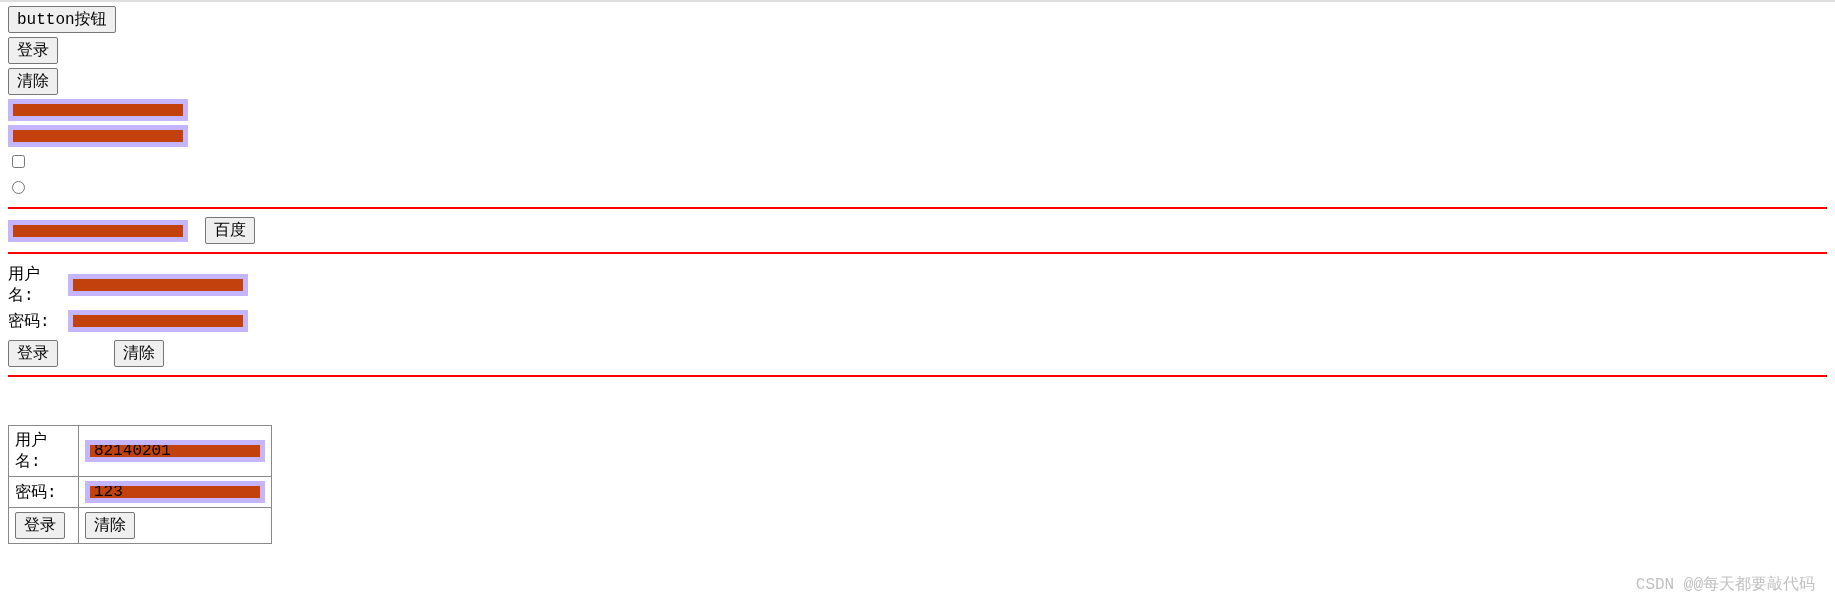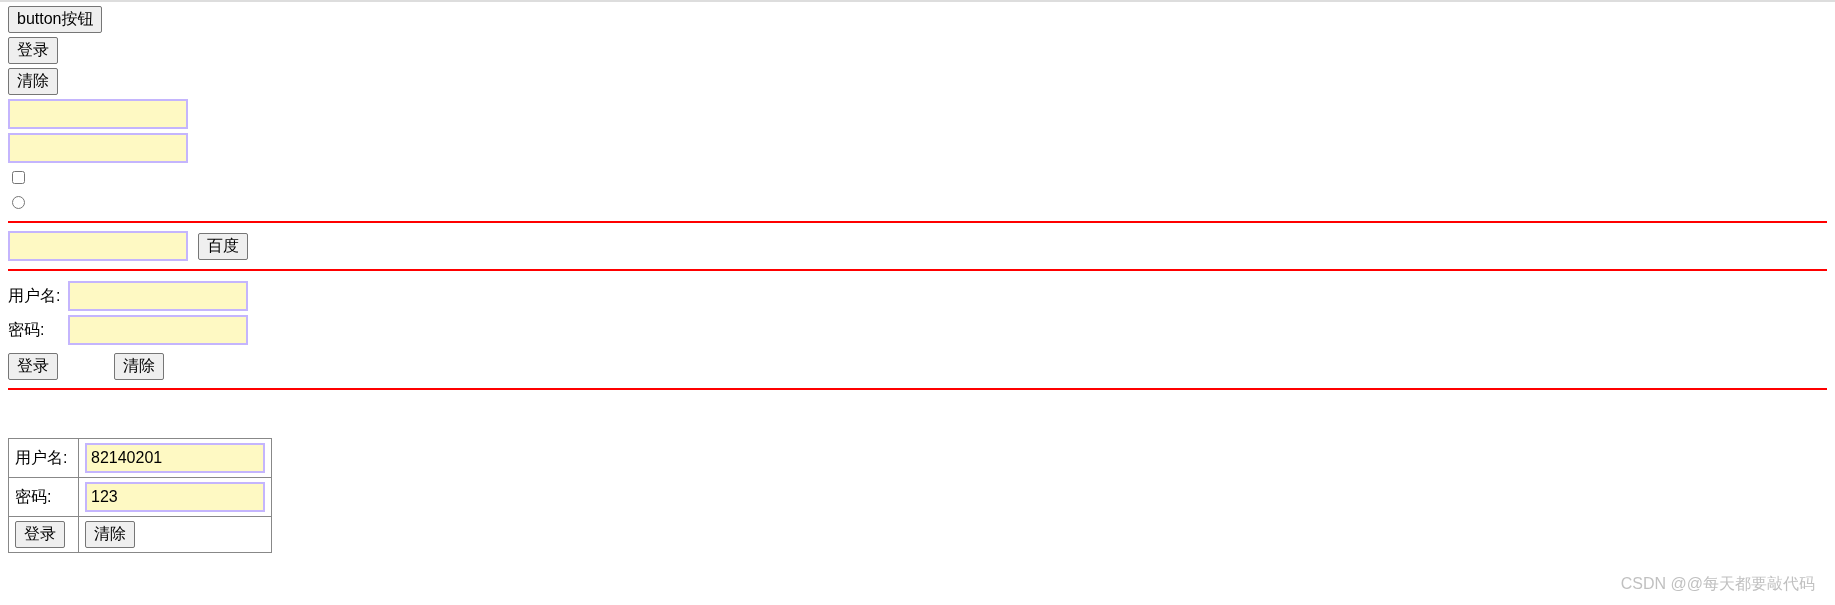--- a/index.html
+++ b/index.html
@@ -1,16 +1,17 @@
 <!DOCTYPE html>
 <html><head>
   <meta charset="utf-8">
   <style>
     * {
       box-sizing: border-box;
+      font-family: Liberation Mono, monospace;
     }
     body {
       margin: 0;
       padding: 8px;
       font-family: Arial, "Microsoft YaHei", sans-serif;
       font-size: 16px;
       background: #ffffff;
       color: #000000;
       position: relative;
       min-height: 605px;
@@ -26,39 +27,39 @@
       padding: 2px 8px;
       background: #efefef;
       border: 1px solid #767676;
       border-radius: 2px;
       cursor: pointer;
     }
     input[type="text"], input[type="password"] {
       font-family: inherit;
       font-size: 16px;
       padding: 2px 4px;
-      border: 2px solid #c4b5fd;
-      background: #fef9c3;
-      height: 30px;
+      border: 5px solid #c4b5fd;
+      background: #c2410c;
+      height: 22px;
     }
     .section1-row {
       margin-bottom: 4px;
     }
     .section1-input {
       width: 180px;
     }
     hr.red {
       border: none;
       border-top: 2px solid #ff0000;
       margin: 8px 0;
     }
     .baidu-row {
       display: flex;
       align-items: center;
-      gap: 10px;
+      gap: 17px;
       margin: 8px 0;
     }
     .baidu-input {
       width: 180px;
     }
     .form-table-1 {
       border-collapse: separate;
       border-spacing: 0;
       margin: 4px 0;
     }

